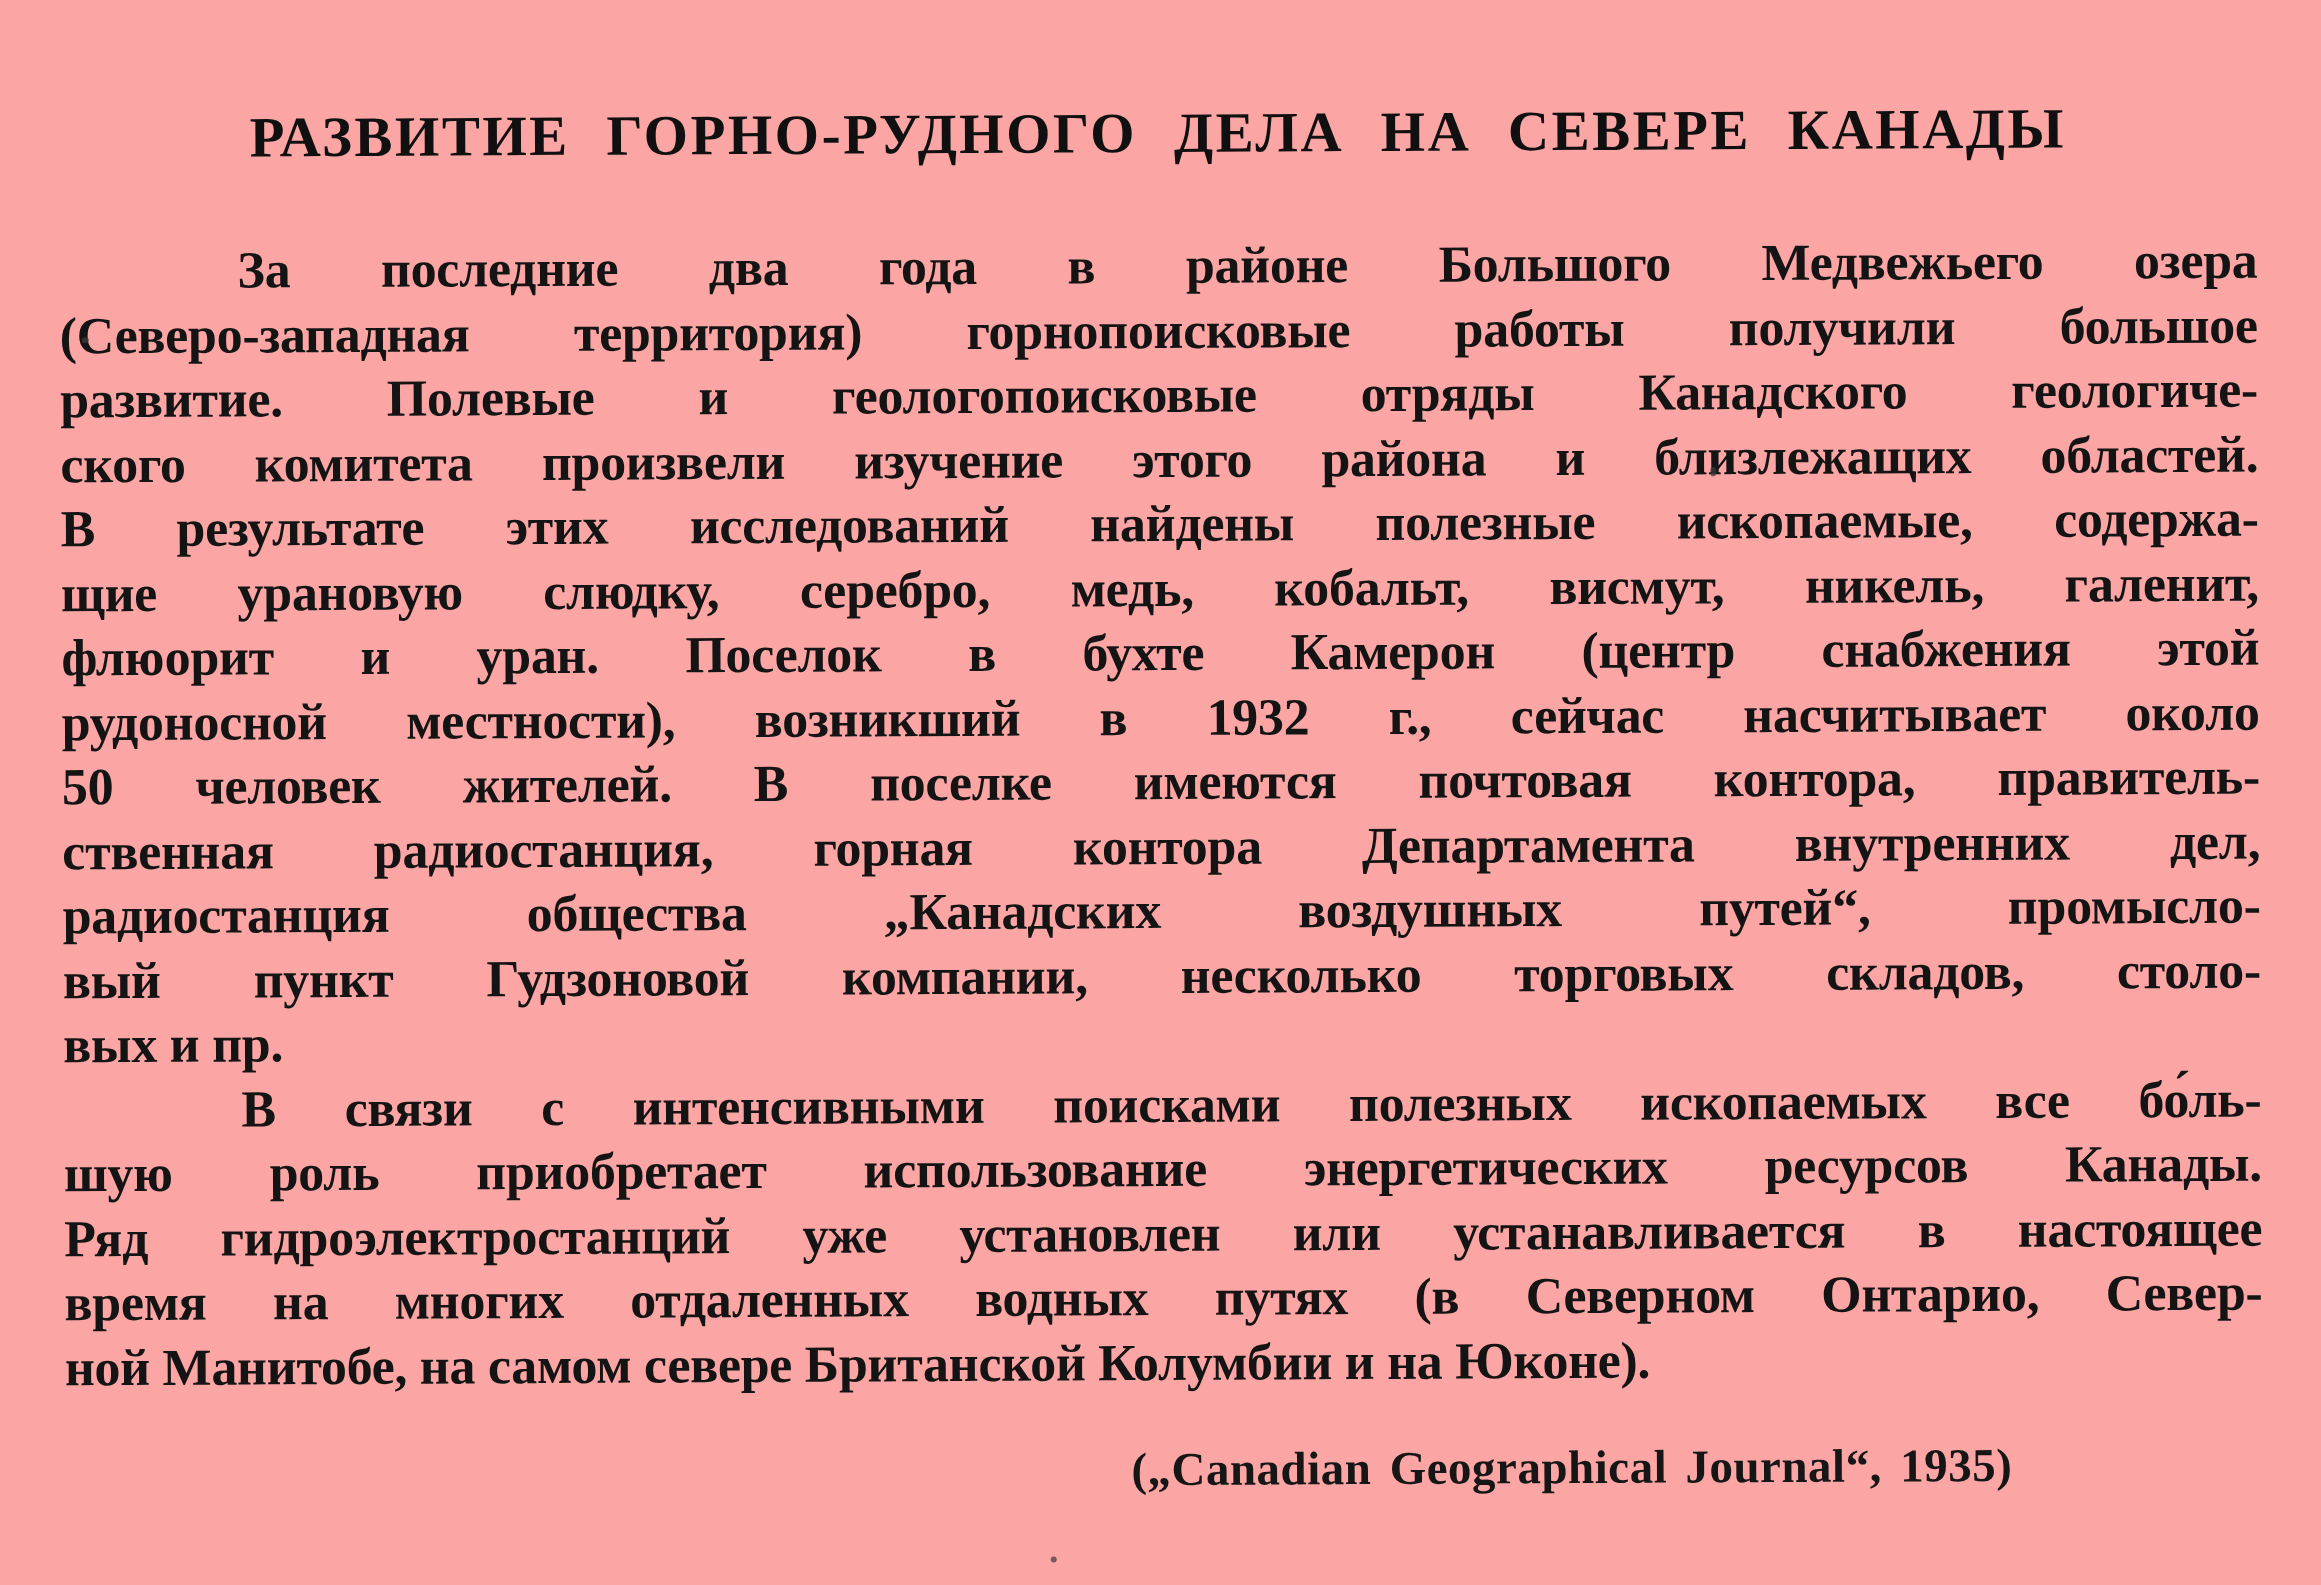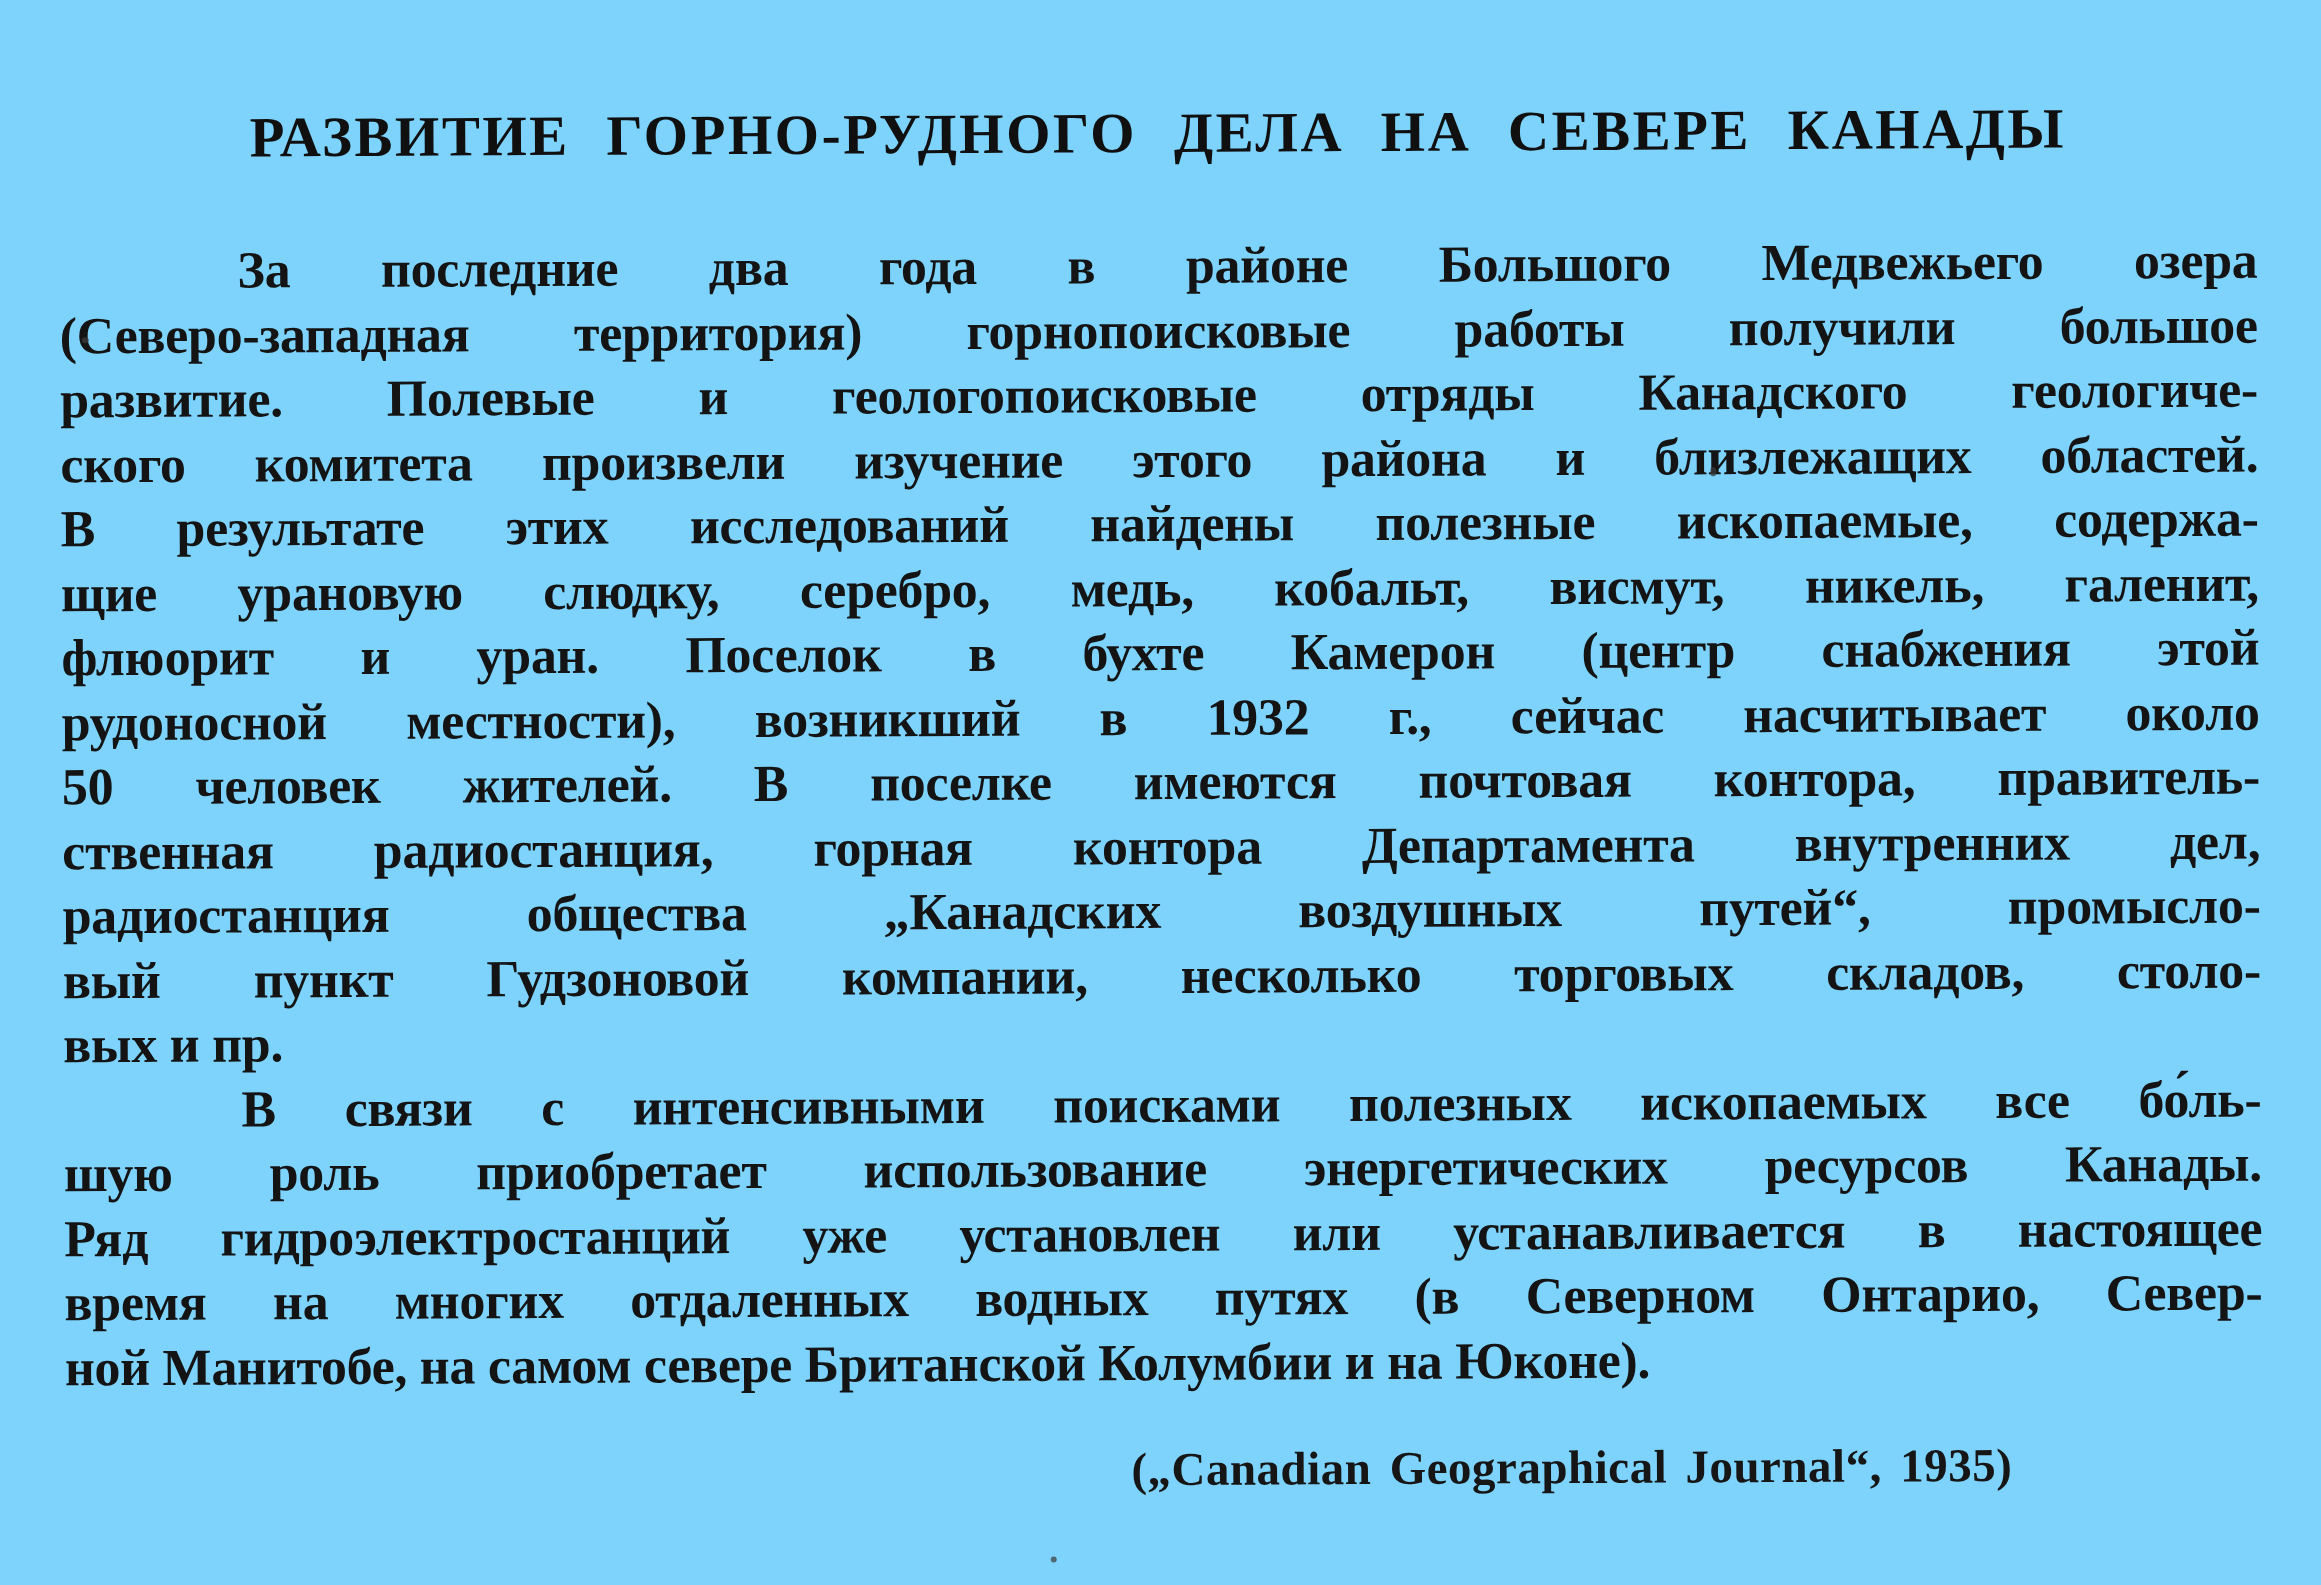--- a/index.html
+++ b/index.html
@@ -5,21 +5,21 @@
 <style>
   html, body {
     margin: 0;
     padding: 0;
     background: #ffffff;
   }
   .page {
     position: relative;
     width: 2321px;
     height: 1585px;
-    background: #7dd3fc;
+    background: #fca5a5;
     overflow: hidden;
     color: #151515;
     font-family: "Liberation Serif", "DejaVu Serif", serif;
     font-weight: 700;
   }
   .scan-layer {
     position: absolute;
     left: 0; top: 0;
     width: 100%; height: 100%;
     transform: rotate(-0.28deg);

